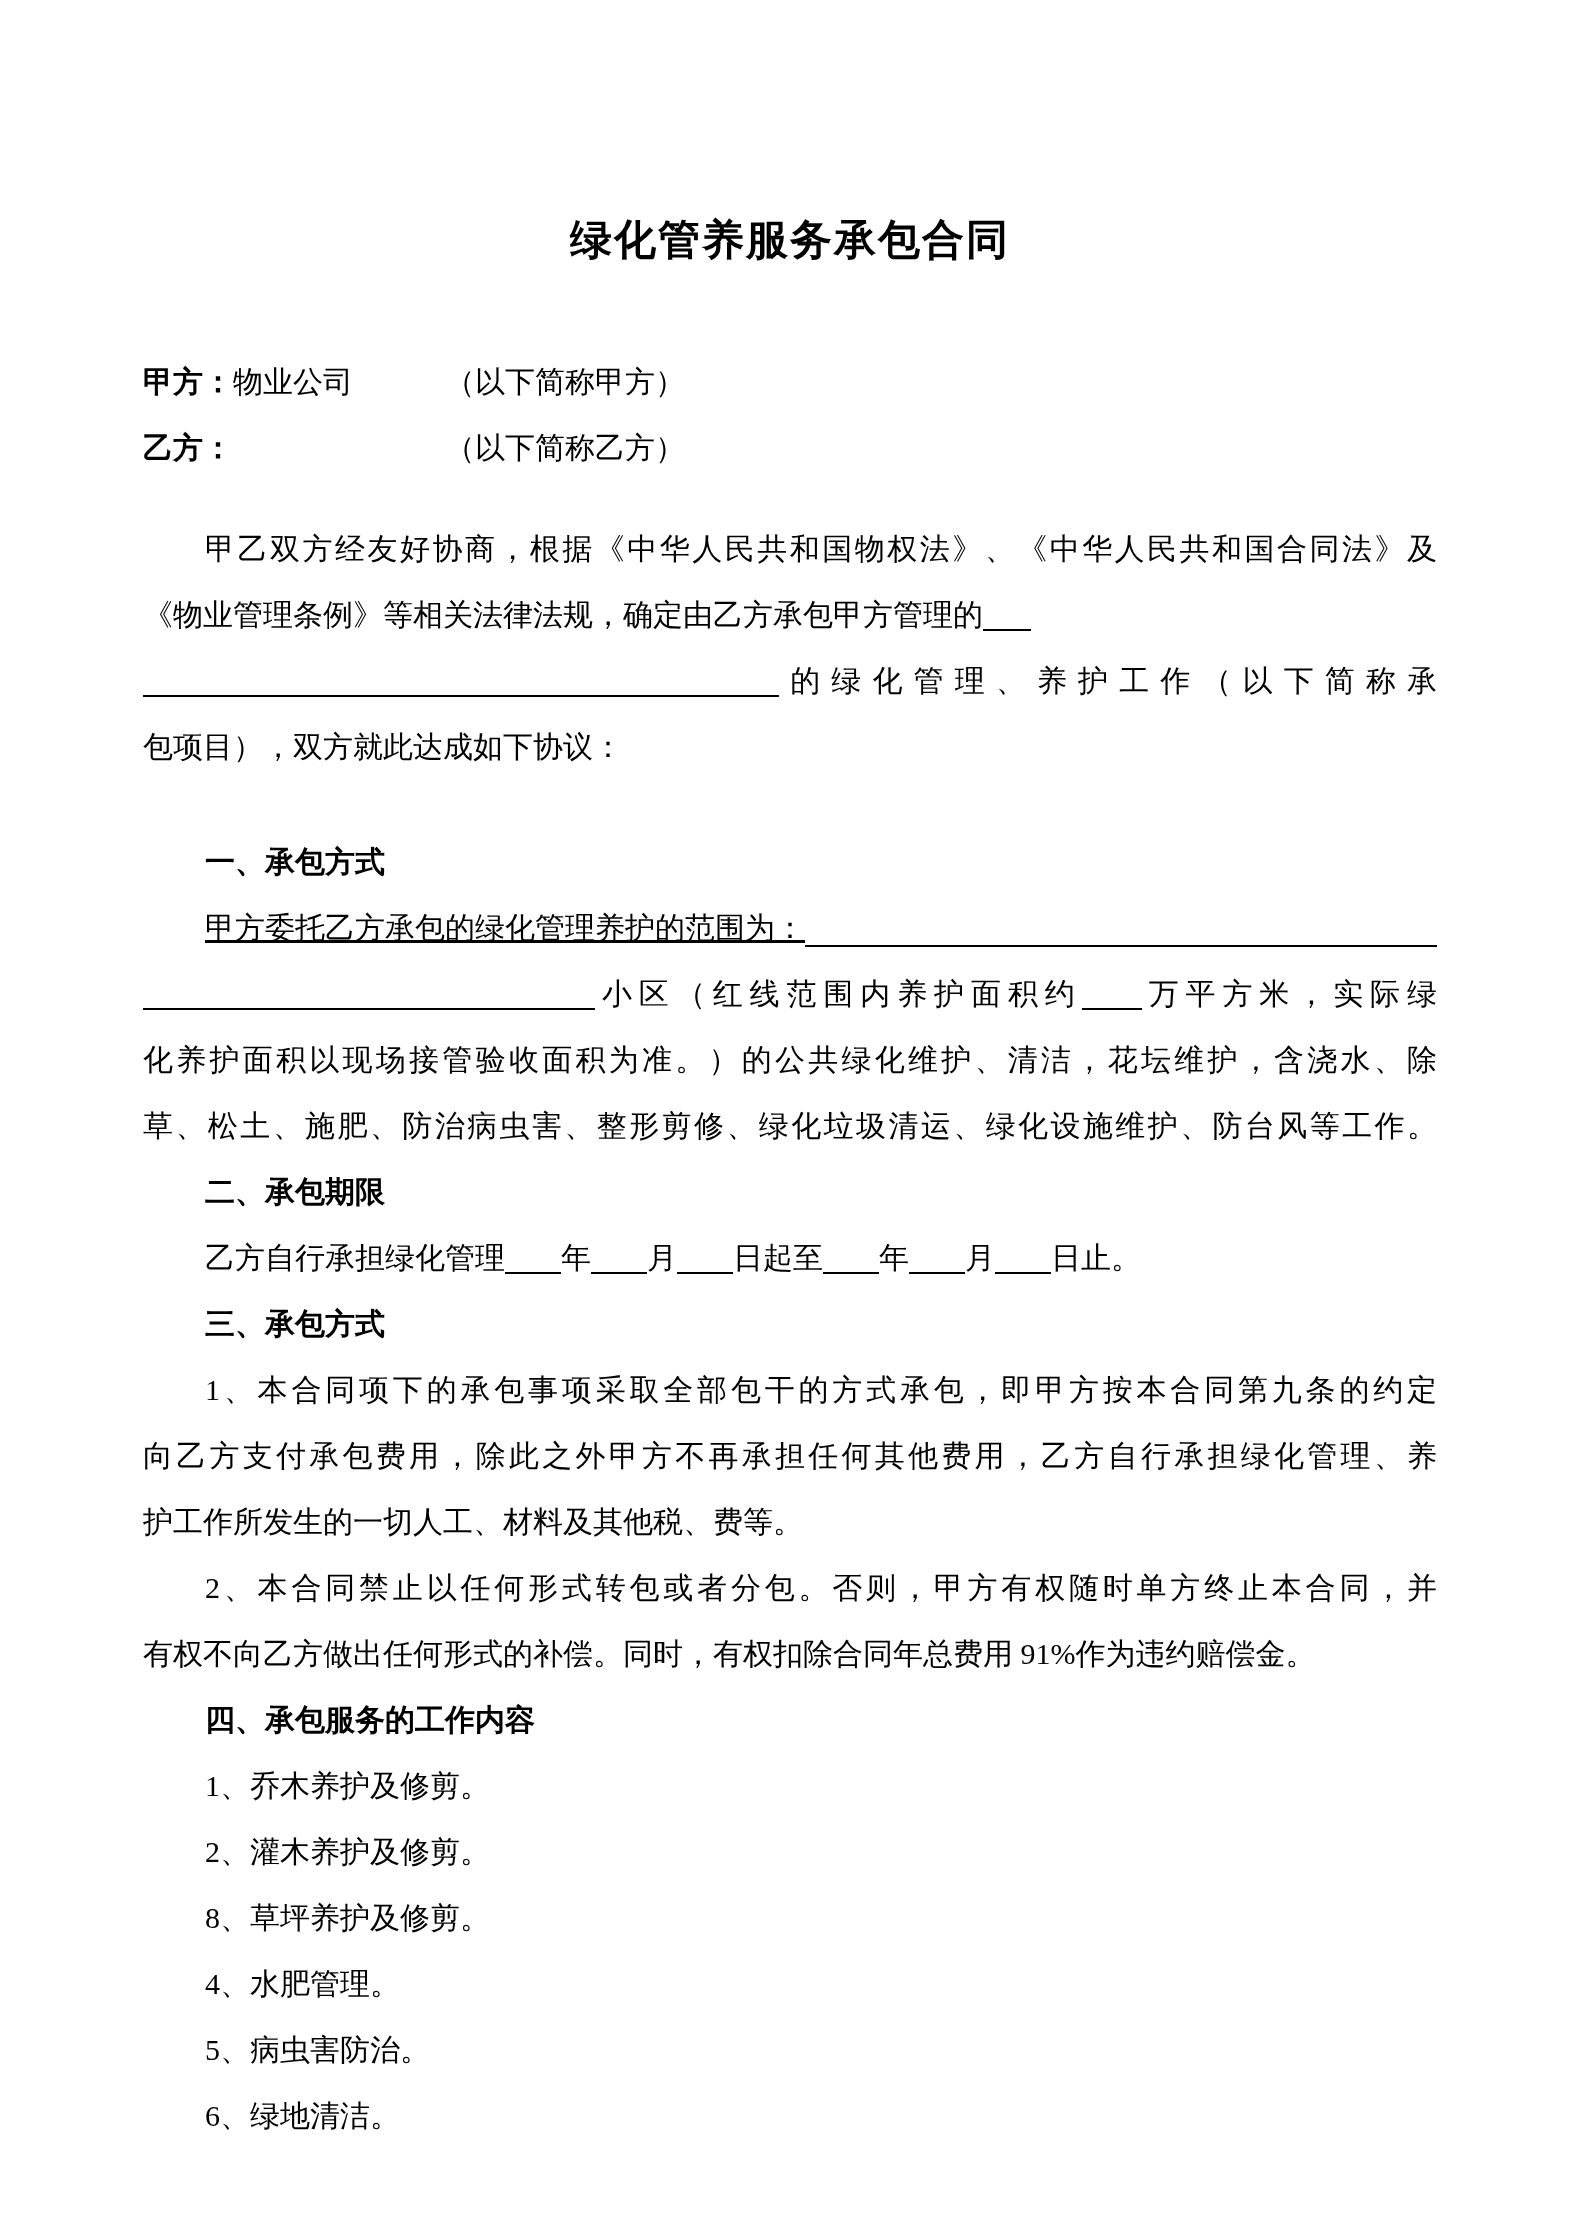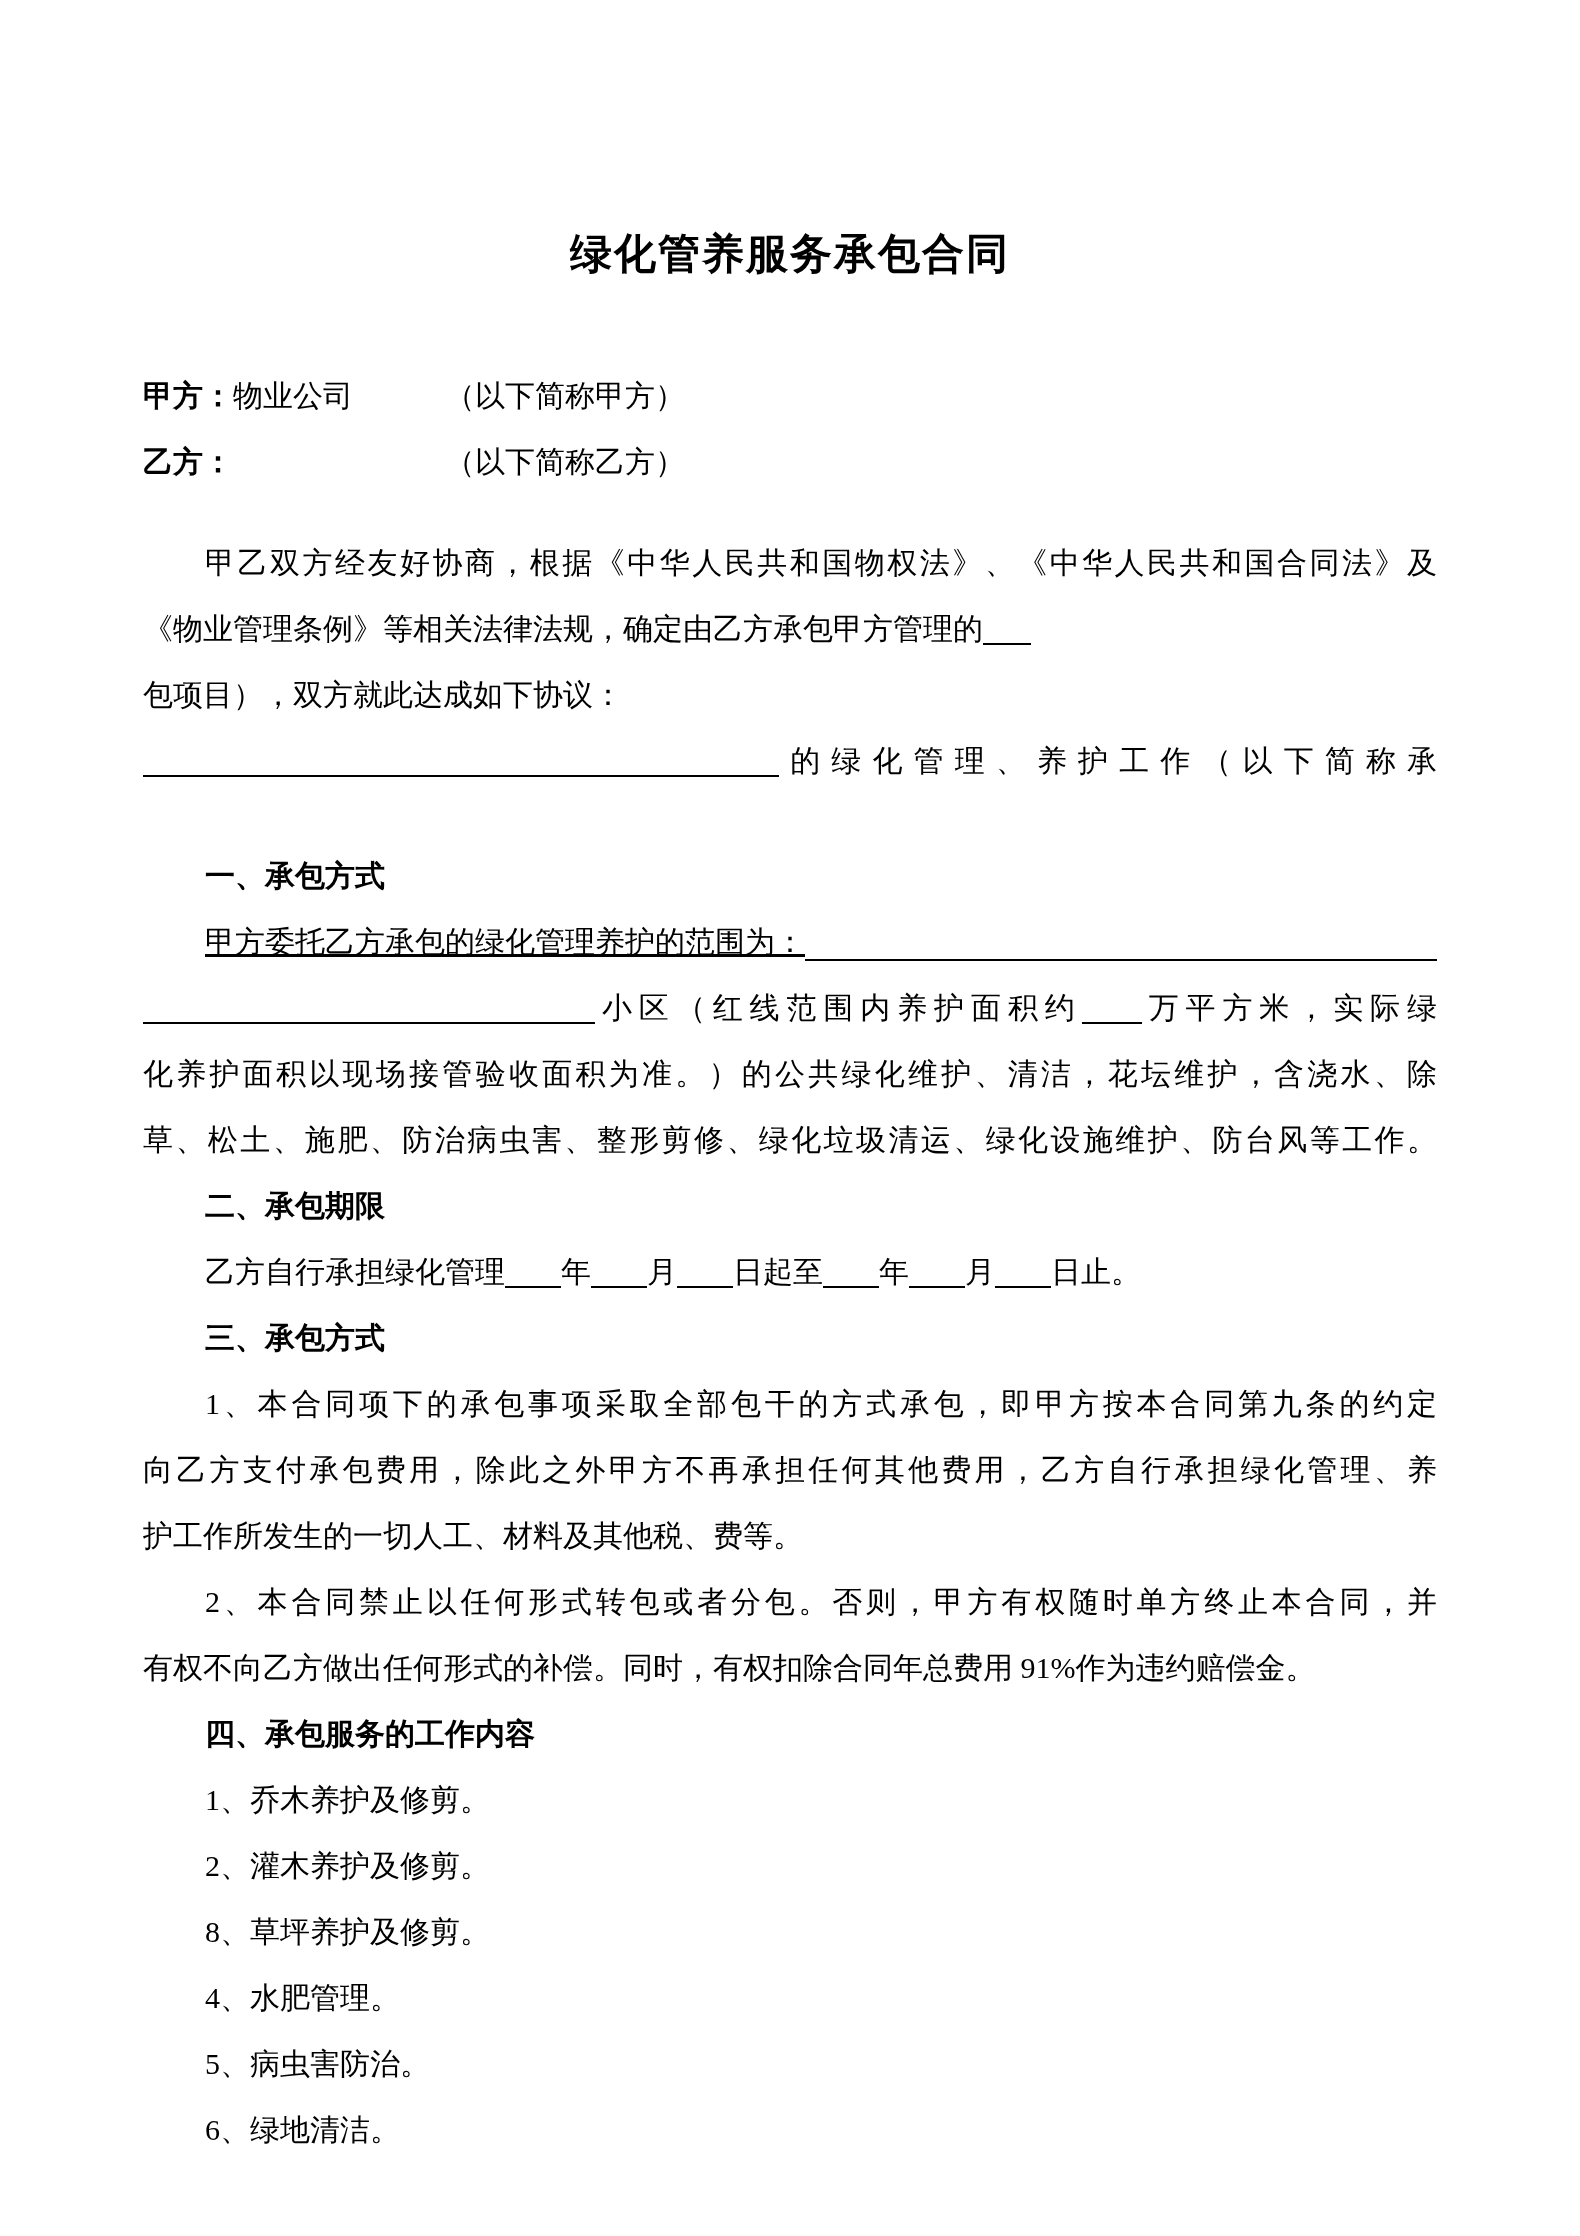--- a/index.html
+++ b/index.html
@@ -1,21 +1,21 @@
 <!DOCTYPE html>
 <html lang="zh"><head>
 <meta charset="utf-8">
 <style>
   html,body{margin:0;padding:0;background:#888;}
   .page{
     width:1580px;height:2236px;background:#ffffff;color:#000;
     margin:0 auto;position:relative;overflow:hidden;
     font-family:"Liberation Serif","DejaVu Serif",serif;
   }
-  .doc{padding:18px 143px;}
+  .doc{padding:4px 143px;}
   .title{
     padding-top:210px;text-align:center;font-size:42px;line-height:52px;
     font-weight:bold;letter-spacing:2px;
   }
   .line{font-size:30px;line-height:66px;height:66px;white-space:nowrap;}
   .just{text-align:justify;text-align-last:justify;white-space:normal;}
   .indent{text-indent:62px;}
   .bold{font-weight:bold;}
   .parties{margin-top:83px;}
   .preamble{margin-top:35px;}
@@ -44,22 +44,22 @@
         <span class="party-left"><span class="bold">甲方：</span><span>物业公司</span></span><span>（以下简称甲方）</span>
       </div>
       <div class="line">
         <span class="party-left"><span class="bold">乙方：</span></span><span>（以下简称乙方）</span>
       </div>
     </div>
 
     <div class="preamble">
       <div class="line just indent">甲乙双方经友好协商，根据《中华人民共和国物权法》、《中华人民共和国合同法》及</div>
       <div class="line"><span>《物业管理条例》等相关法律法规，确定由乙方承包甲方管理的</span><span class="blank b-sm"></span></div>
+      <div class="line just"><span class="blank b-xl"></span><span>的绿化管理、养护工作（以下简称承</span></div>
       <div class="line">包项目），双方就此达成如下协议：</div>
-      <div class="line just"><span class="blank b-xl"></span><span>的绿化管理、养护工作（以下简称承</span></div>
     </div>
 
     <div class="sec1">
       <div class="line bold indent">一、承包方式</div>
       <div class="line line-flex">
           <span class="ftext">甲方委托乙方承包的绿化管理养护的范围为：</span>
           <span class="b-fill"></span>
         </div>
       <div class="line just"><span class="blank b-lead"></span><span>小区（红线范围内养护面积约</span><span class="blank b-area"></span><span>万平方米，实际绿</span></div>
       <div class="line just">化养护面积以现场接管验收面积为准。）的公共绿化维护、清洁，花坛维护，含浇水、除</div>

